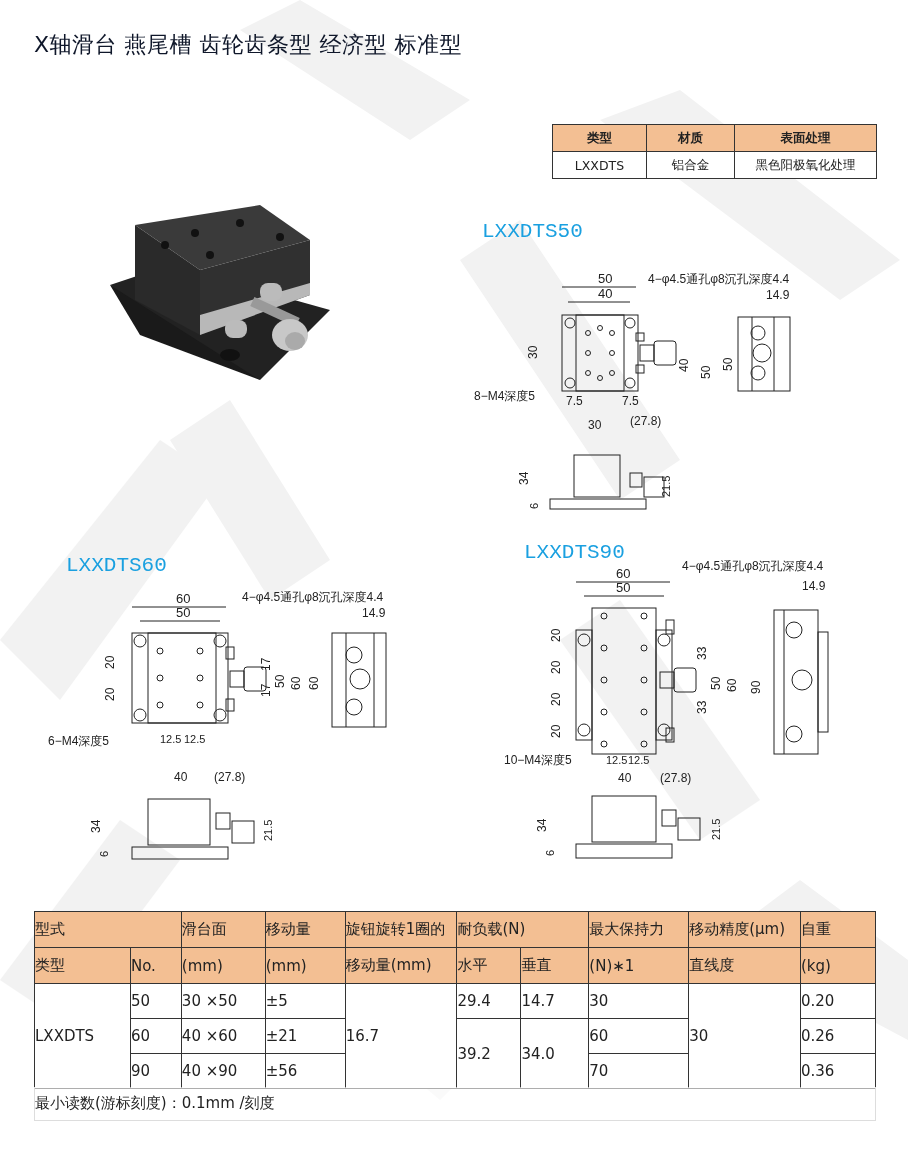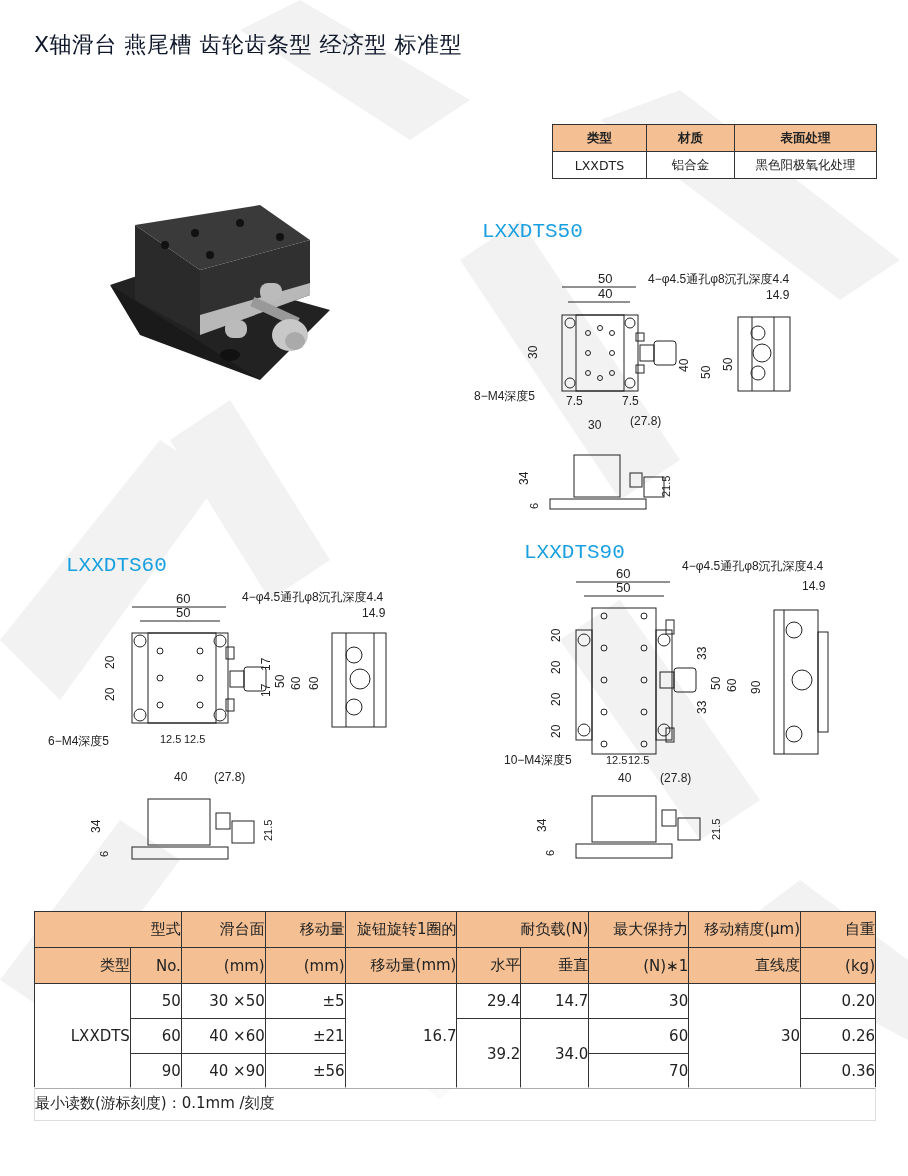--- a/index.html
+++ b/index.html
@@ -8,21 +8,21 @@
   .page-title { position: absolute; left: 34px; top: 30px; font-size: 22px; color: #0f172a; letter-spacing: 0.5px; z-index: 2; }
   .mat-table { position: absolute; left: 552px; top: 124px; border-collapse: collapse; font-size: 12.5px; z-index: 2; }
   .mat-table th, .mat-table td { border: 1px solid #333; text-align: center; height: 27px; }
   .mat-table th { background: #f3bf93; font-weight: bold; }
   .mat-table td { background: #fff; }
   .photo { position: absolute; left: 100px; top: 195px; width: 240px; height: 190px; z-index: 2; }
   .model-label { position: absolute; color: #1aa0e0; font-size: 21px; z-index: 2; font-family: Liberation Mono, monospace; }
   .drawing { position: absolute; z-index: 2; }
   .drawing text { font-family: "Liberation Sans", sans-serif; fill: #222; }
   .spec-table { position: absolute; left: 34px; top: 911px; width: 842px; border-collapse: collapse; font-size: 15px; z-index: 2; }
-  .spec-table th, .spec-table td { border: 1.5px solid #333; text-align: right; }
+  .spec-table th, .spec-table td { border: 1.5px solid #333; text-align: left; }
   .spec-table th { background: #f3bf93; font-weight: normal; height: 36px; }
   .spec-table td { background: #fff; height: 35px; }
   .footnote { position: absolute; left: 34px; top: 1087px; width: 842px; height: 34px; border: 1px solid #ddd; border-top: none; font-size: 15px; padding: 7px 0; z-index: 2; background: rgba(255,255,255,0.6); }
 </style>
 </head>
 <body>
 
 <svg class="wm" width="908" height="1176" viewBox="0 0 908 1176">
   <g fill="#f2f2f2">
     <polygon points="0,640 160,440 220,480 60,700"></polygon>

